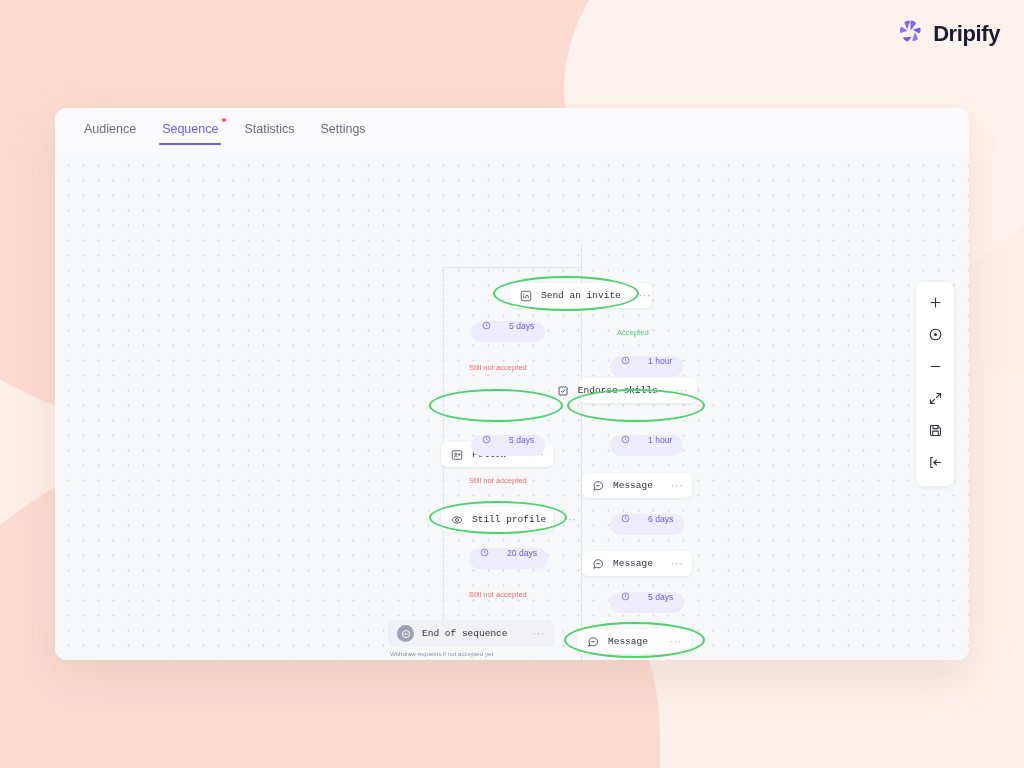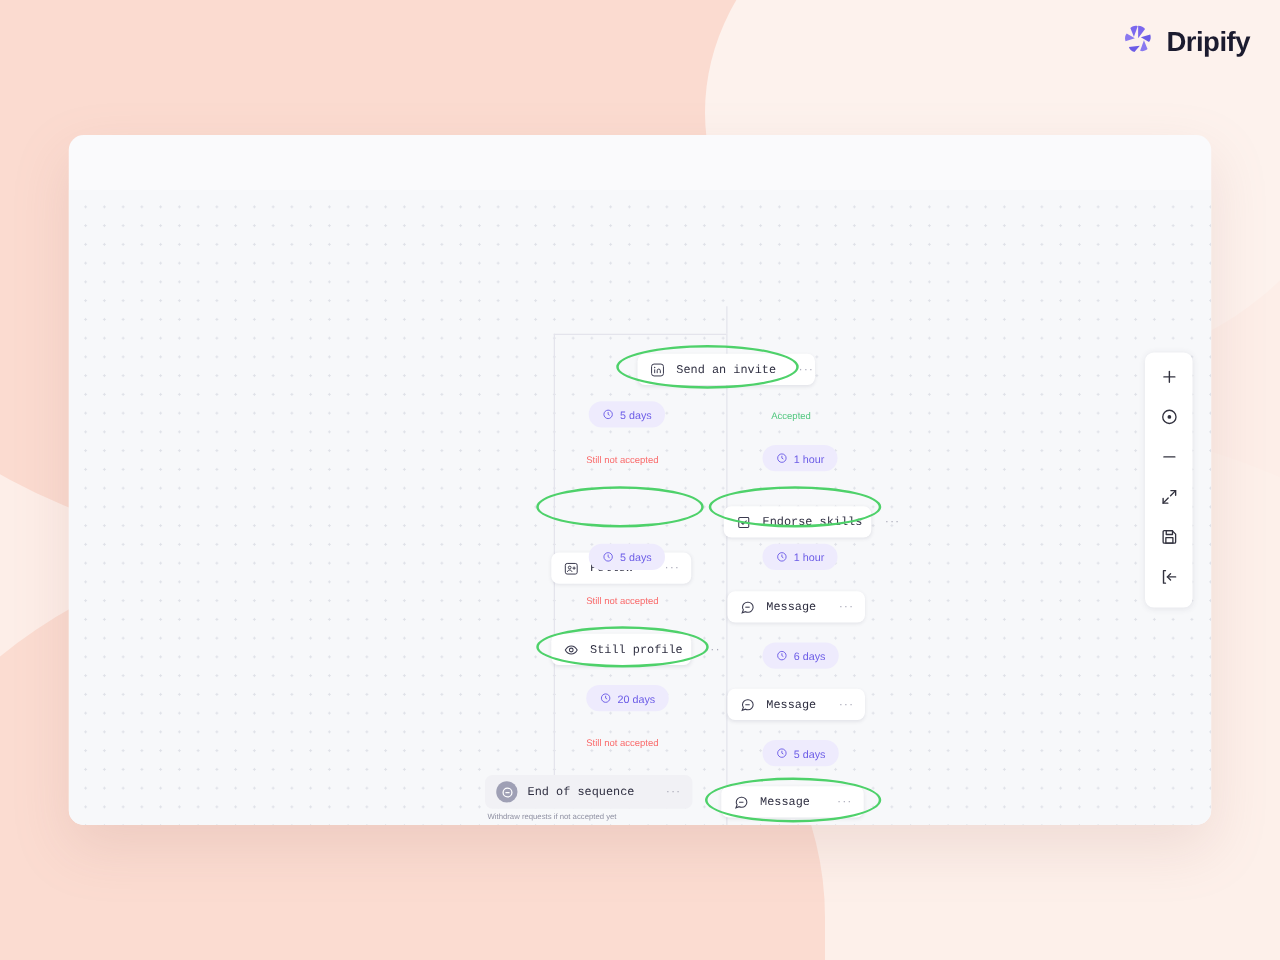--- a/index.html
+++ b/index.html
@@ -127,21 +127,21 @@
     flex:0 0 17px;
   }
 
   .node-caption {
     position:absolute; font-size:6.2px; color:#8f90a2; white-space:nowrap; z-index:3;
   }
 
   
   .pill {
     position:absolute; height:21px;
-    display:flex; align-items:center; gap:5px;
+    display:flex; gap:18px;
     background:#eeebfd; border-radius:11px;
     padding:0 11px; z-index:3; cursor:pointer;
   }
   .pill .ptext { font-size:8.6px; color:#6c5ce7; white-space:nowrap; }
   .pill .picon { width:9px; height:9px; flex:0 0 9px; color:#6c5ce7; display:flex; }
 
   
   .branch-label {
     position:absolute; font-size:7.6px; white-space:nowrap; z-index:3;text-align:right;
   }
@@ -191,20 +191,35 @@
         <path d="M4 17.7c-.9-2.9-.4-5.5 1.2-7.2l7.7 4.5L4 17.7z" fill="#8a79f0"></path>
         <path d="M8.6 5.1C11 3.2 13.6 2.7 15.6 3.5l-3.6 9.9L8.6 5.1z" fill="#7b68ee"></path>
       </g>
     </svg>
   </span>
   <span class="logo-text">Dripify</span>
 </div>
 
 <div class="app-window">
 
+  <div class="tabbar">
+    <div class="tab">
+      <span>Audience</span>
+    </div>
+    <div class="tab active">
+      <span>Sequence</span>
+      <span class="dot"></span>
+    </div>
+    <div class="tab">
+      <span>Statistics</span>
+    </div>
+    <div class="tab">
+      <span>Settings</span>
+    </div>
+  </div>
 
   <div class="canvas">
 
     <div class="line v" style="left:526px; top:93px; height:22px;"></div>
 
     <div class="line h" style="left:388px; top:115px; width:138px;"></div>
 
     <div class="line v" style="left:388px; top:115px; height:128px;"></div>
 
     <div class="line v" style="left:526px; top:115px; height:128px;"></div>
@@ -258,21 +273,21 @@
           <circle cx="9.5" cy="10" r="2.2"></circle>
           <path d="M5.8 17c.6-2 1.9-3 3.7-3s3.1 1 3.7 3"></path>
           <path d="M16.5 8.5v5M14 11h5"></path>
         </svg>
       </span>
       <span class="nlabel">Follow</span>
       <span class="ndots">···</span>
     </div>
     <div class="hl" style="left:374px; top:237px; width:134px; height:33px;"></div>
 
-    <div class="node" style="left:524px; top:253px; width:118px;">
+    <div class="node" style="left:524px; top:226px; width:118px;justify-content:flex-end;">
       <span class="nicon">
         <svg width="12" height="12" viewBox="0 0 24 24" fill="none" stroke="#3b3b4f" stroke-width="1.7">
           <path d="M4 5.5A1.5 1.5 0 0 1 5.5 4h13A1.5 1.5 0 0 1 20 5.5v13a1.5 1.5 0 0 1-1.5 1.5h-13A1.5 1.5 0 0 1 4 18.5z"></path>
           <path d="M8 12l2.8 2.8L16.5 9"></path>
         </svg>
       </span>
       <span class="nlabel">Endorse skills</span>
       <span class="ndots">···</span>
     </div>
     <div class="hl" style="left:512px; top:237px; width:138px; height:33px;"></div>

